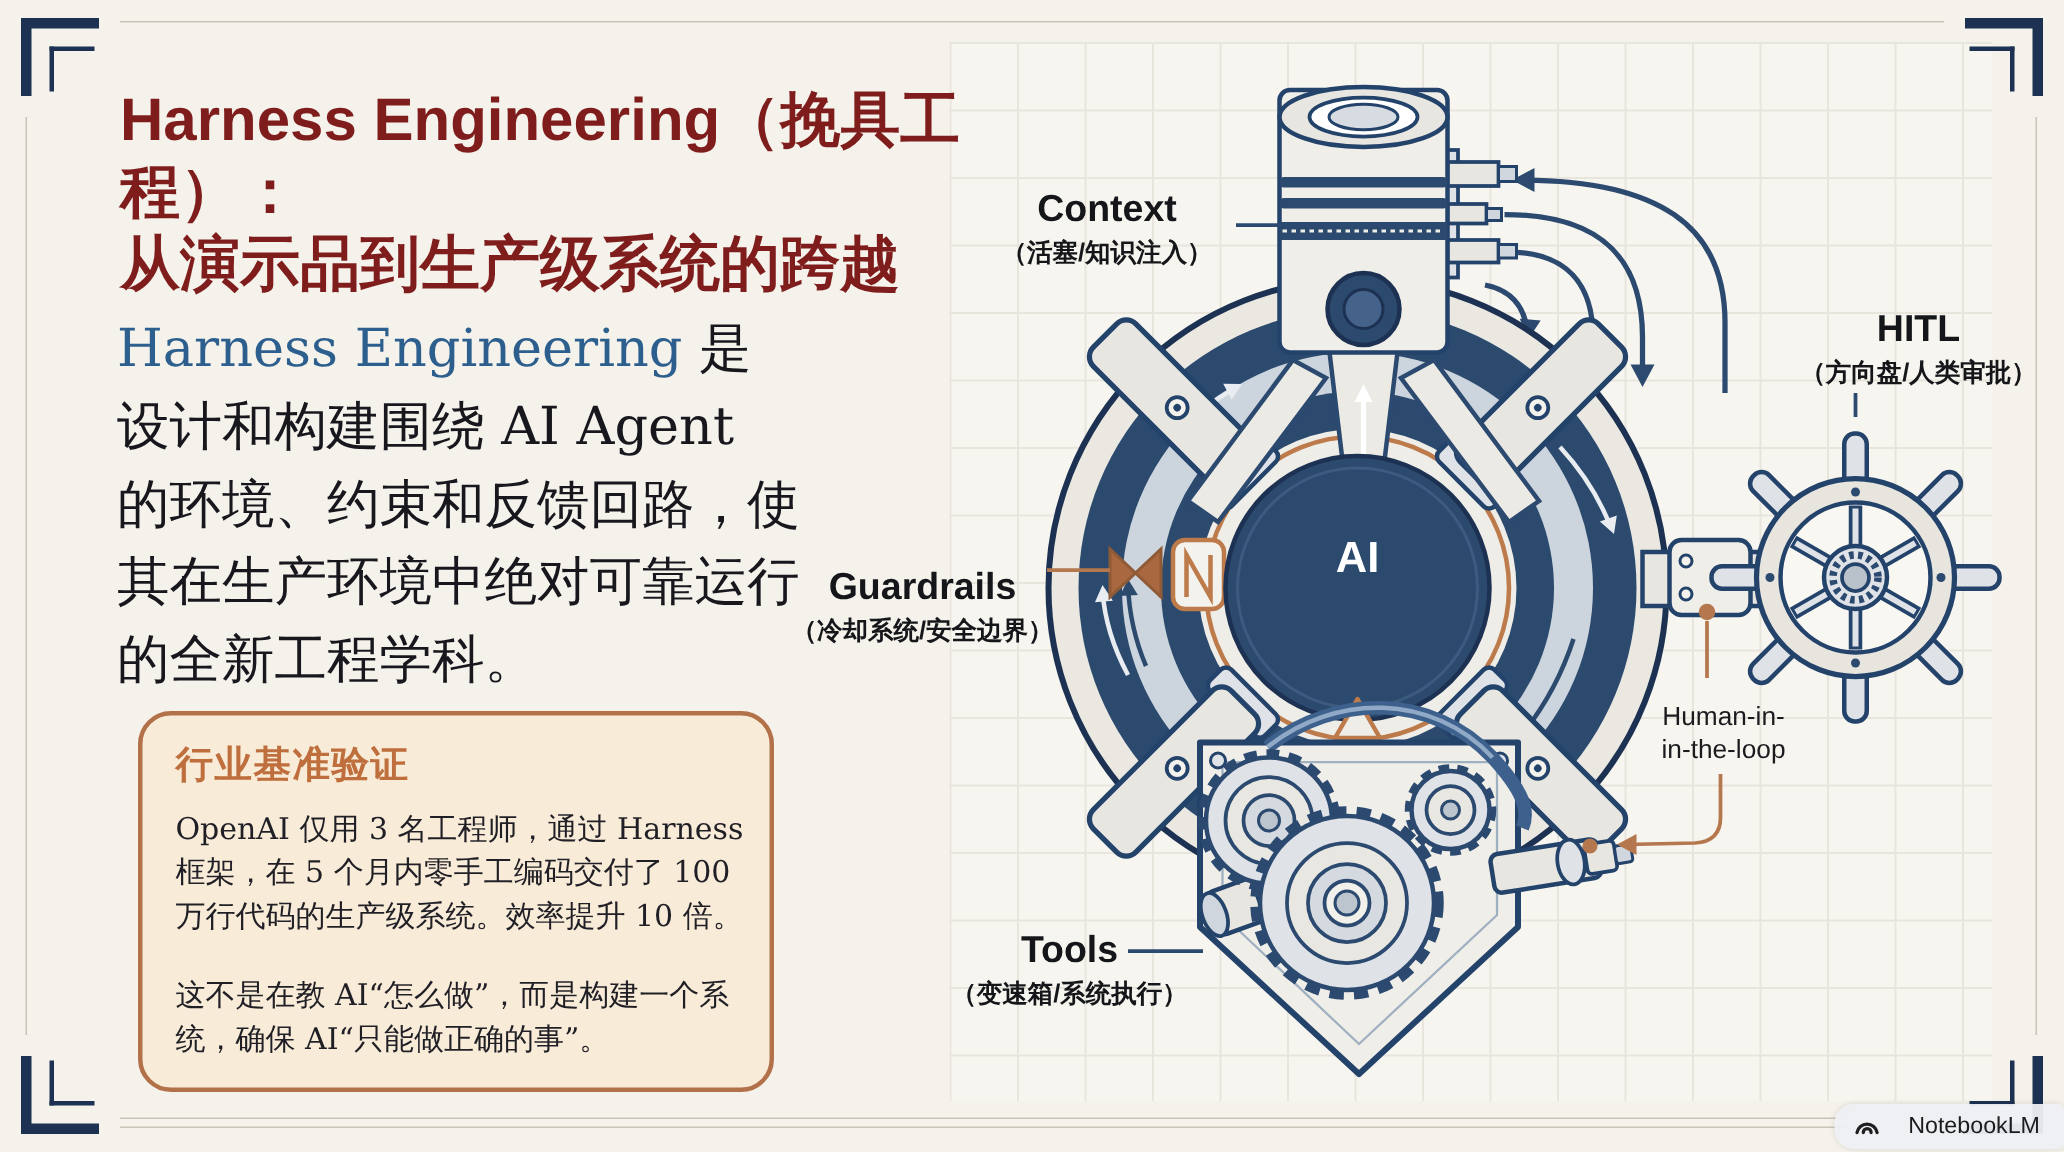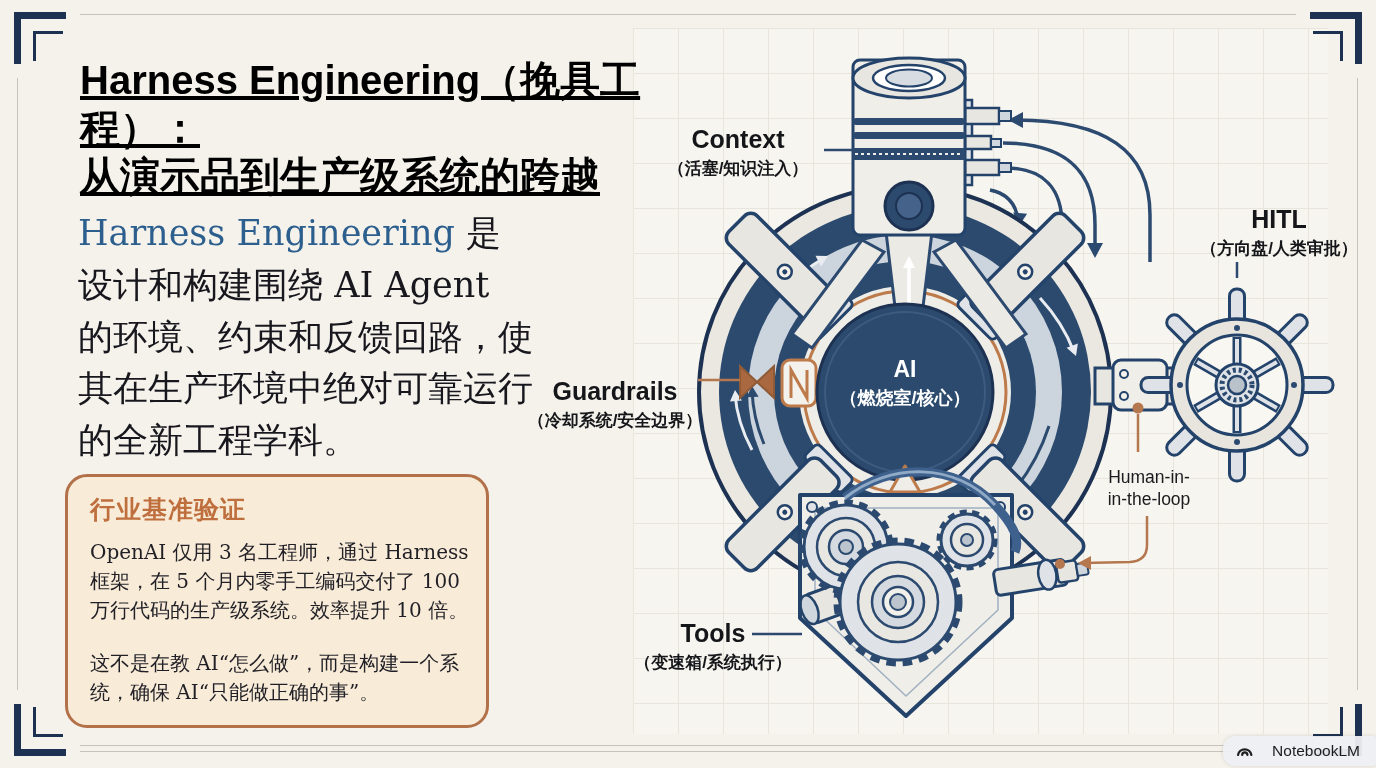--- a/index.html
+++ b/index.html
@@ -26,30 +26,30 @@
   .corner .inner { position:absolute; left:19px; top:19px; width:30px; height:30px;
     border-top:3px solid #1d3252; border-left:3px solid #1d3252; }
   .corner.tl { left:14px; top:12px; }
   .corner.tr { left:1310px; top:12px; transform:scaleX(-1); }
   .corner.bl { left:14px; top:704px; transform:scaleY(-1); }
   .corner.br { left:1310px; top:704px; transform:scale(-1,-1); }
   .fline { position:absolute; background:#c7c3b8; }
   
   .title {
     position:absolute; left:80px; top:56px; width:640px;
-    font-size:40px; font-weight:700; line-height:1.2; color:#000000;text-decoration:underline;
+    font-size:40px; font-weight:700; line-height:1.2; color:#7f1d1d;
   }
   .intro {
     position:absolute; left:78px; top:208px; width:456px;
     font-family:"DejaVu Serif","Liberation Serif",serif;
     font-size:35px; line-height:1.48; color:#17171d;
   }
   .intro .hl { color:#2d5f8e; }
   .callout {
-    position:absolute; left:65px; top:474px; width:424px; min-height:232px;
+    position:absolute; left:92px; top:474px; width:424px; min-height:232px;
     background:#f8ecd8; border:3px solid #b3714a; border-radius:22px;
     padding:16px 6px 18px 22px;
   }
   .callout h2 {
     font-size:25px; font-weight:700; color:#bf6f3d; letter-spacing:1px;
     margin-bottom:12px;
   }
   .callout p {
     font-family:"DejaVu Serif","Liberation Serif",serif;
     font-size:20px; line-height:1.45; color:#201f26;
@@ -57,21 +57,21 @@
   .callout p + p { margin-top:24px; }
   
   .dlabel { position:absolute; text-align:center; color:#15161a; font-weight:700; }
   .dlabel .en { font-size:25px; line-height:1.1; }
   .dlabel .zh { font-size:17px; margin-top:3px; }
   .lbl-context   { left:648px;  top:126px; width:180px; }
   .lbl-hitl      { left:1169px; top:206px; width:220px; }
   .lbl-guardrails{ left:515px;  top:366px; width:200px;margin-top:12px; }
   .lbl-tools     { left:613px;  top:620px; width:200px; }
   .lbl-ai        { left:800px;  top:357px; width:210px; color:#ffffff; }
-  .lbl-ai .en { font-size:23px; }
+  .lbl-ai .en { font-size:29px; }
   .lbl-ai .zh { font-size:18px; margin-top:4px; }
   .lbl-humanloop { left:1085px; top:466px; width:128px;
     font-weight:400; font-size:17.5px; line-height:1.28; color:#1b1b1f; text-align:center; }
   
   .diagram { position:absolute; inset:0; pointer-events:none; }
   
   .badge {
     position:absolute; right:0; bottom:2px; height:30px;
     display:flex; align-items:center; gap:18px;
     padding:0 16px 0 12px;
@@ -371,21 +371,20 @@
 <div class="dlabel lbl-guardrails">
   <div class="en">Guardrails</div>
   <div class="zh">（冷却系统/安全边界）</div>
 </div>
 <div class="dlabel lbl-tools">
   <div class="en">Tools</div>
   <div class="zh">（变速箱/系统执行）</div>
 </div>
 <div class="dlabel lbl-ai">
   <div class="en">AI</div>
-  <div class="zh">（燃烧室/核心）</div>
 </div>
 <div class="lbl-humanloop" style="position:absolute">
   <div>Human-in-</div>
   <div>in-the-loop</div>
 </div>
 
 <div class="badge">
   <svg width="19" height="18" viewBox="0 0 19 18">
     <path d="M3 13 A 6.8 6.8 0 0 1 16.4 13" fill="none" stroke="#1f1f1f" stroke-width="2.2" stroke-linecap="round"></path>
     <path d="M7.2 13 A 2.6 2.6 0 0 1 12.4 13" fill="none" stroke="#1f1f1f" stroke-width="2.2" stroke-linecap="round"></path>

